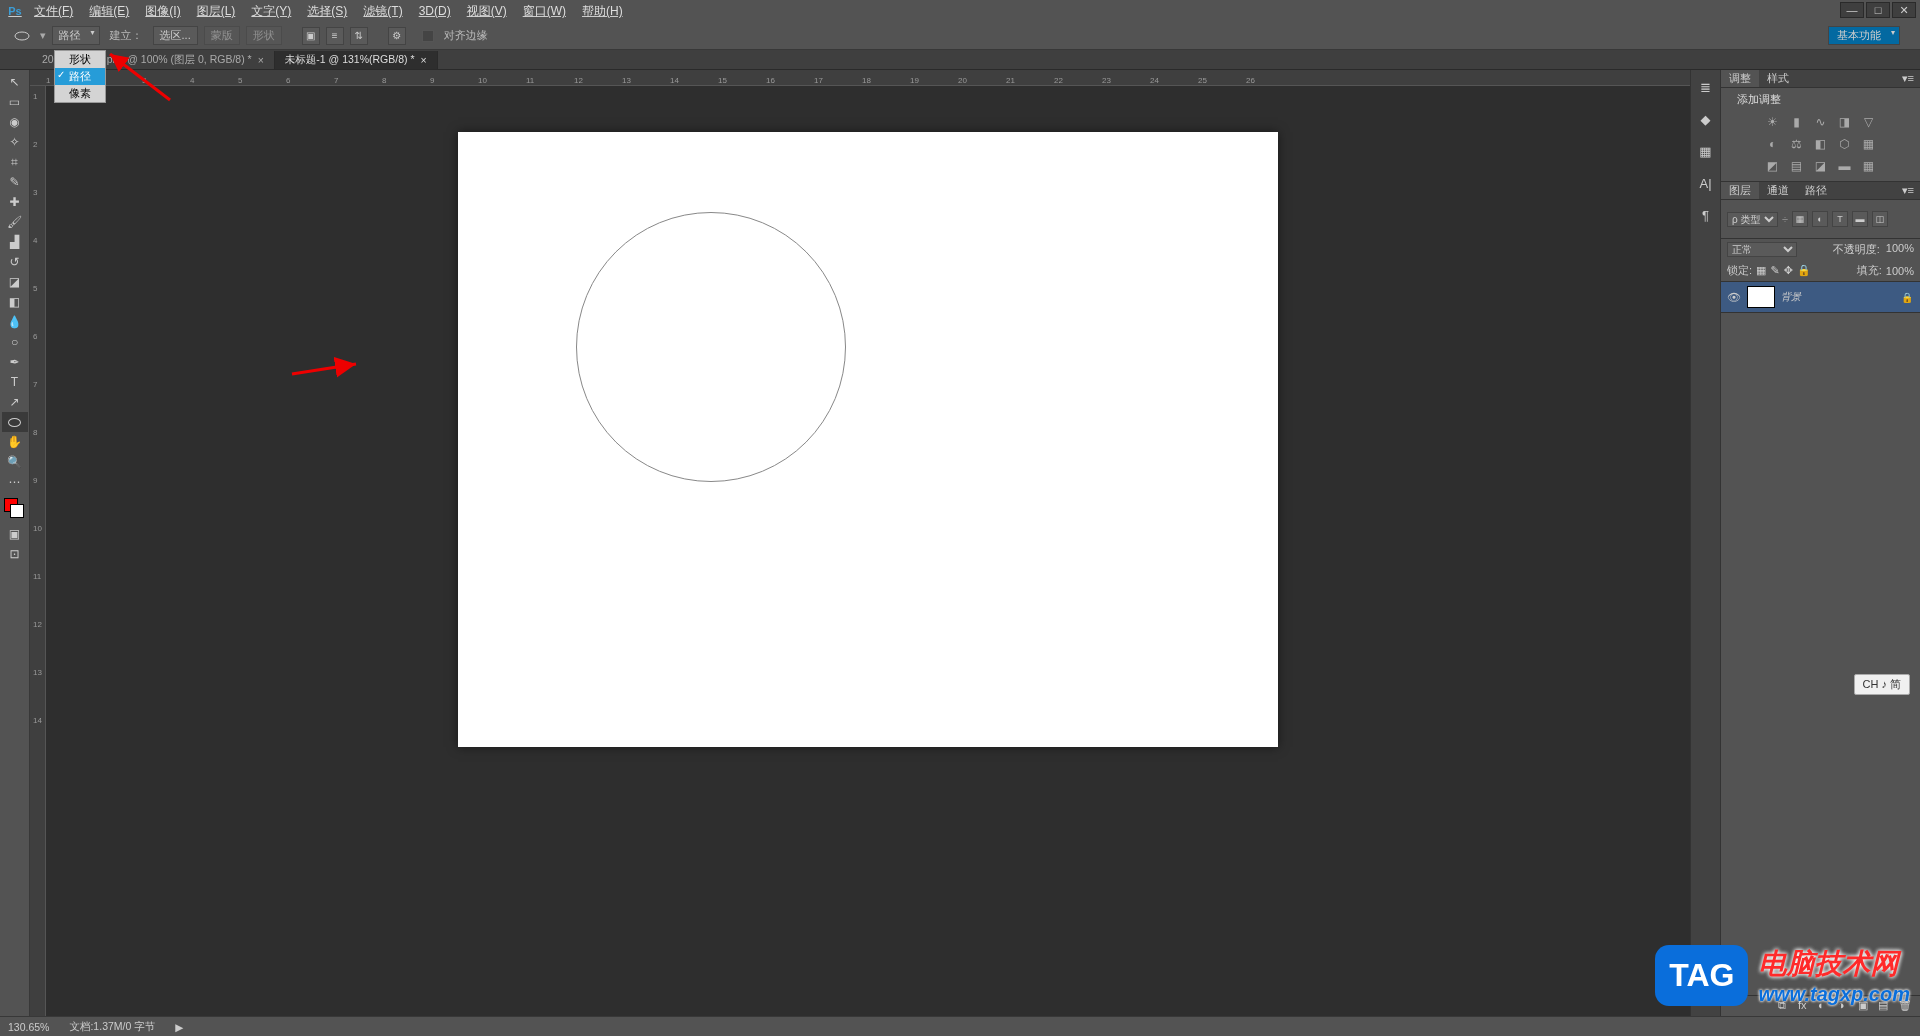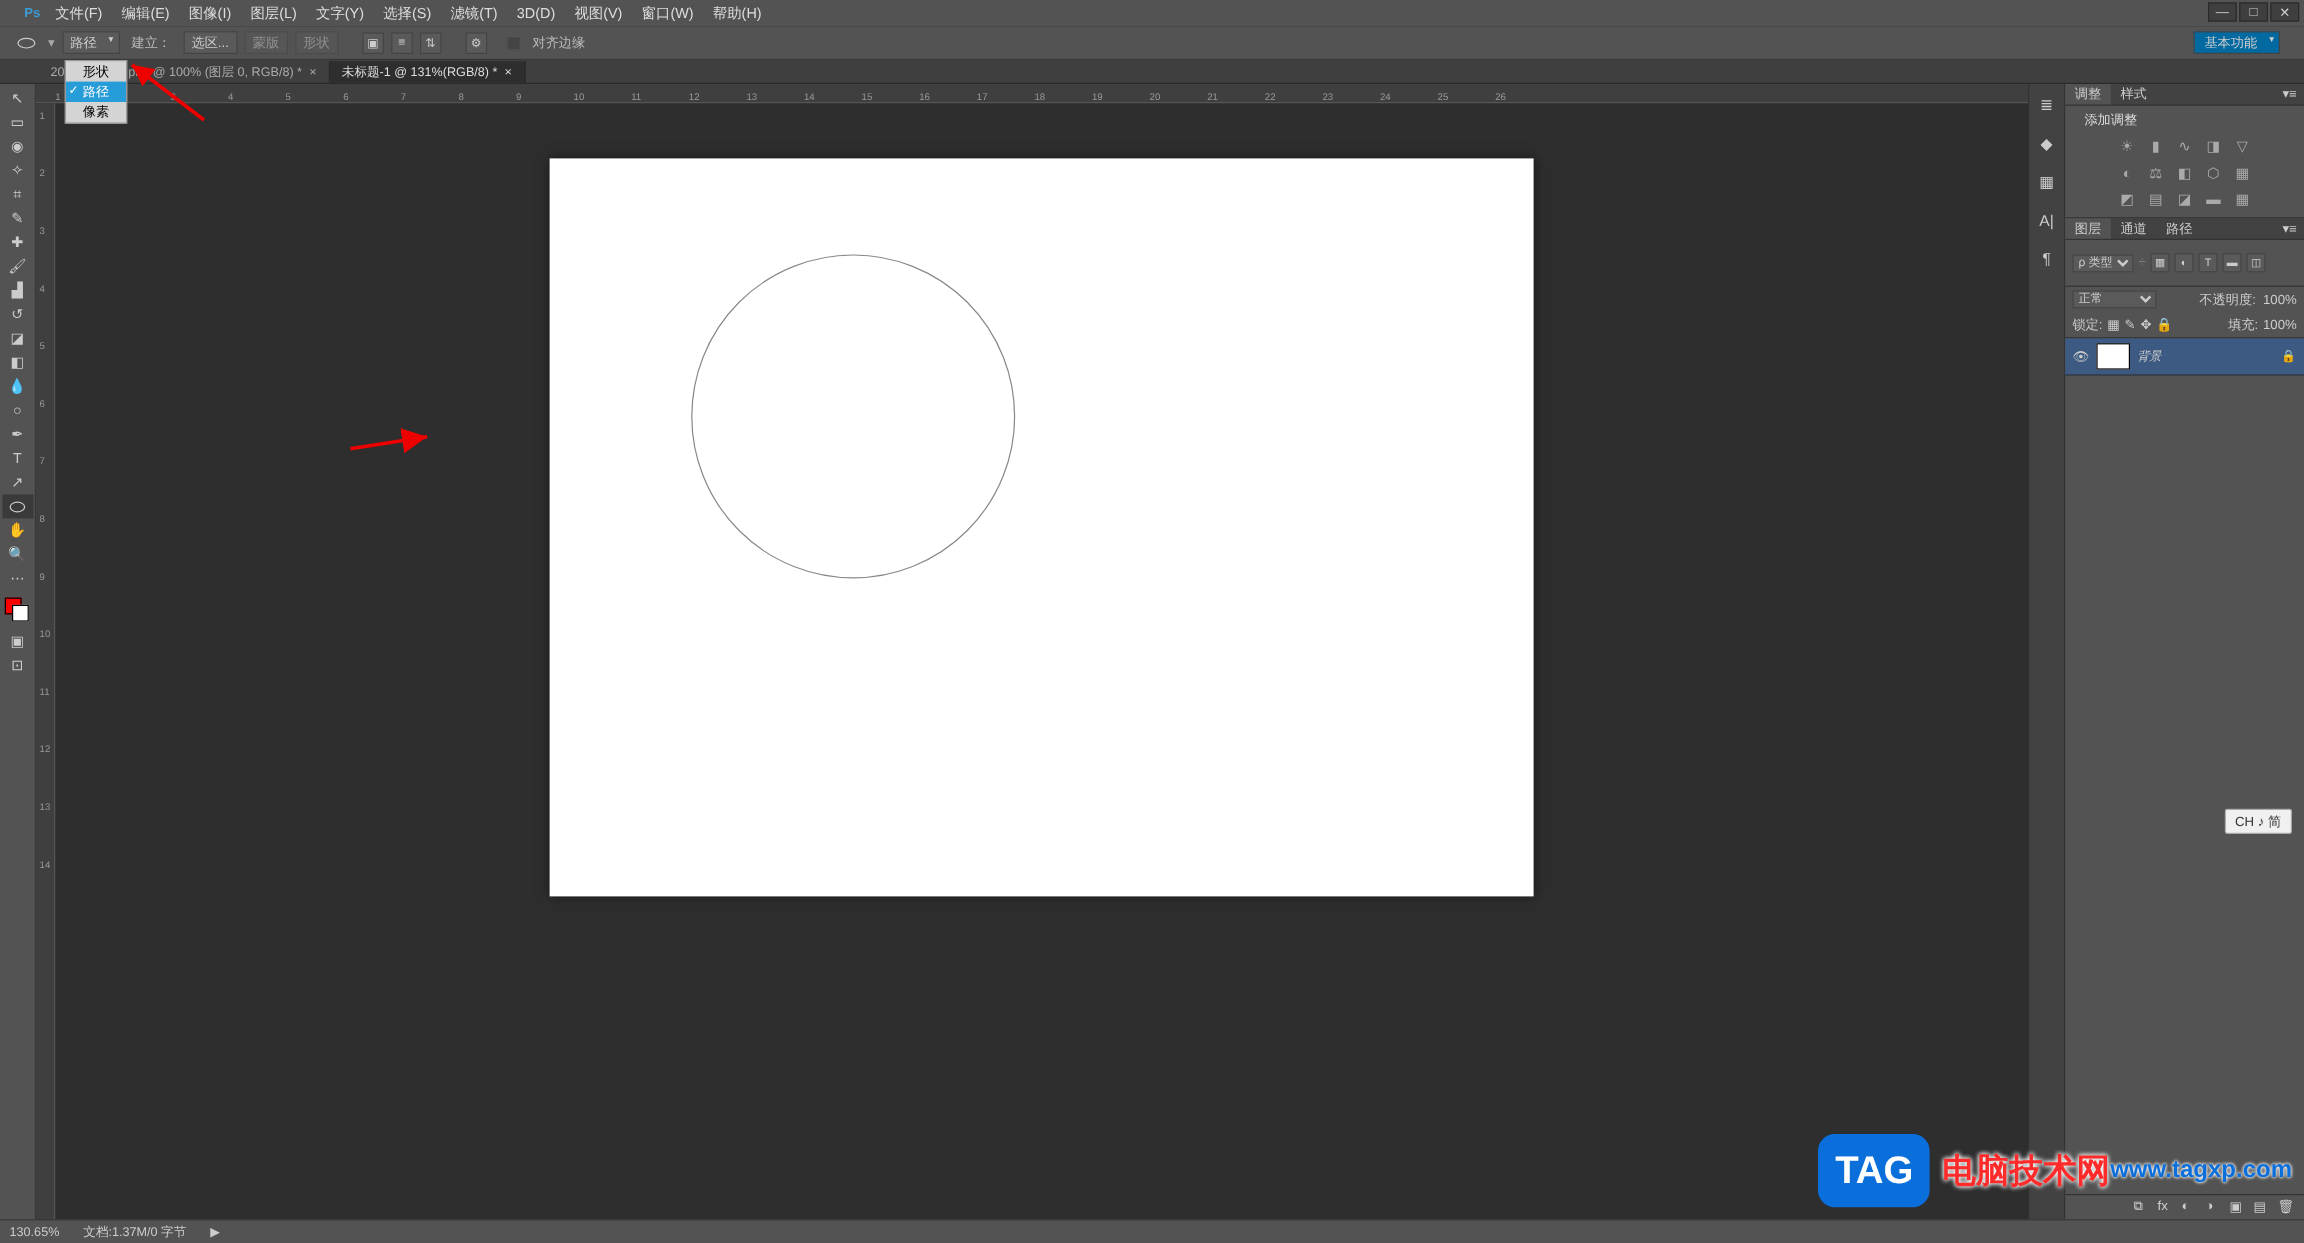--- a/index.html
+++ b/index.html
@@ -1,19 +1,19 @@
 <!DOCTYPE html>
 <html><head>
 <meta charset="utf-8">
 <style>
 * { margin: 0; padding: 0; box-sizing: border-box; font-family: "Microsoft YaHei", Arial, sans-serif; }
 body { background: #2e2e2e; width: 1920px; height: 1036px; overflow: hidden; color: #ccc; font-size: 11px; position: relative; }
 
 
-.menubar { background: #535353; height: 22px; display: flex; align-items: center; padding-left: 16px; position: relative; }
+.menubar { background: #535353; height: 22px; display: flex; align-items: center; padding-left: 4px; position: relative; text-decoration: underline; }
 .ps-icon { width: 22px; height: 18px; display: flex; align-items: center; justify-content: center; color: #3c9dd6; font-weight: bold; font-size: 11px; }
 .menu-item { padding: 0 8px; color: #ddd; cursor: default; line-height: 22px; font-size: 12px; }
 .window-ctrls { position: absolute; right: 4px; top: 2px; display: flex; gap: 2px; }
 .win-btn { width: 24px; height: 16px; background: #3f3f3f; border: 1px solid #2a2a2a; display: flex; align-items: center; justify-content: center; cursor: pointer; }
 
 
 .options-bar { background: #535353; height: 28px; display: flex; align-items: center; padding-left: 10px; gap: 6px; border-bottom: 1px solid #383838; position: relative; }
 .opt-icon { width: 24px; height: 18px; display: flex; align-items: center; justify-content: center; }
 .opt-dropdown { background: #5a5a5a; border: 1px solid #444; padding: 1px 18px 1px 6px; position: relative; cursor: pointer; }
 .opt-dropdown::after { content: '▾'; position: absolute; right: 4px; font-size: 8px; }
@@ -72,38 +72,38 @@
 .panel-tab.active { background: #535353; }
 .panel-menu { margin-left: auto; padding: 2px 6px; cursor: pointer; }
 .panel-body { padding: 4px 16px; font-size: 11px; }
 .adj-row { display: flex; gap: 8px; padding: 3px 0; justify-content: center; }
 .adj-row span { width: 16px; height: 16px; display: flex; align-items: center; justify-content: center; cursor: pointer; font-size: 12px; color: #aaa; }
 
 .layers-panel { flex: 1; display: flex; flex-direction: column; border-top: 1px solid #333; }
 .lp-filter { display: flex; align-items: center; padding: 11px 6px; gap: 4px; border-bottom: 1px solid #333; }
 .lp-filter select { background: #5a5a5a; border: 1px solid #444; color: #ccc; font-size: 10px; }
 .lp-filter .ficon { width: 16px; height: 16px; border: 1px solid #444; background: #5a5a5a; font-size: 9px; display: flex; align-items: center; justify-content: center; }
-.lp-blend { display: flex; align-items: center; padding: 3px 6px; gap: 6px; }
+.lp-blend { display: flex; padding: 3px 6px; gap: 6px; }
 .lp-blend select { background: #5a5a5a; border: 1px solid #444; color: #ccc; font-size: 10px; width: 70px; }
 .lp-lock { display: flex; align-items: center; padding: 3px 6px; gap: 4px; border-bottom: 1px solid #333; }
 .layer-row { display: flex; align-items: center; padding: 4px 6px; background: #3d5a82; border-bottom: 1px solid #333; cursor: pointer; gap: 6px; }
 .layer-eye { width: 14px; font-size: 11px; }
 .layer-thumb { width: 28px; height: 22px; background: #fff; border: 1px solid #000; }
 .layer-name { font-style: italic; font-size: 10px; }
 .layer-lock { margin-left: auto; font-size: 10px; }
 .lp-bottom { display: flex; justify-content: flex-end; gap: 4px; padding: 3px 6px; border-top: 1px solid #333; margin-top: auto; }
 .lp-bottom span { width: 16px; height: 14px; font-size: 11px; cursor: pointer; }
 
 
 .statusbar { height: 20px; background: #535353; border-top: 1px solid #383838; display: flex; align-items: center; padding: 0 8px; gap: 20px; font-size: 10.5px; color: #ccc; }
 
 
 .watermark { position: absolute; right: 10px; bottom: 30px; display: flex; align-items: center; gap: 10px; z-index: 200; pointer-events: none; margin-top: 23px; }
 .wm-tag { background: #0a6edb; color: #fff; font-size: 32px; font-weight: bold; padding: 12px 14px; border-radius: 14px; }
-.wm-text { display: flex; align-items: center; }
+.wm-text { display: flex; flex-direction: column; align-items: flex-start; font-style: italic; }
 .wm-cn { color: #ff2a2a; font-size: 28px; font-weight: bold; text-shadow: 0 0 4px #fff, 0 0 4px #fff; }
 .wm-url { color: #0a6edb; font-size: 20px; font-weight: bold; text-shadow: 0 0 3px #fff, 0 0 3px #fff; }
 
 .ime-badge { position: absolute; right: 10px; top: 674px; background: #f0f0f0; color: #333; padding: 2px 8px; border: 1px solid #aaa; border-radius: 2px; font-size: 11px; z-index: 150; }
 </style>
 </head>
 <body>
 
 <div class="menubar">
   <div class="ps-icon">Ps</div>

